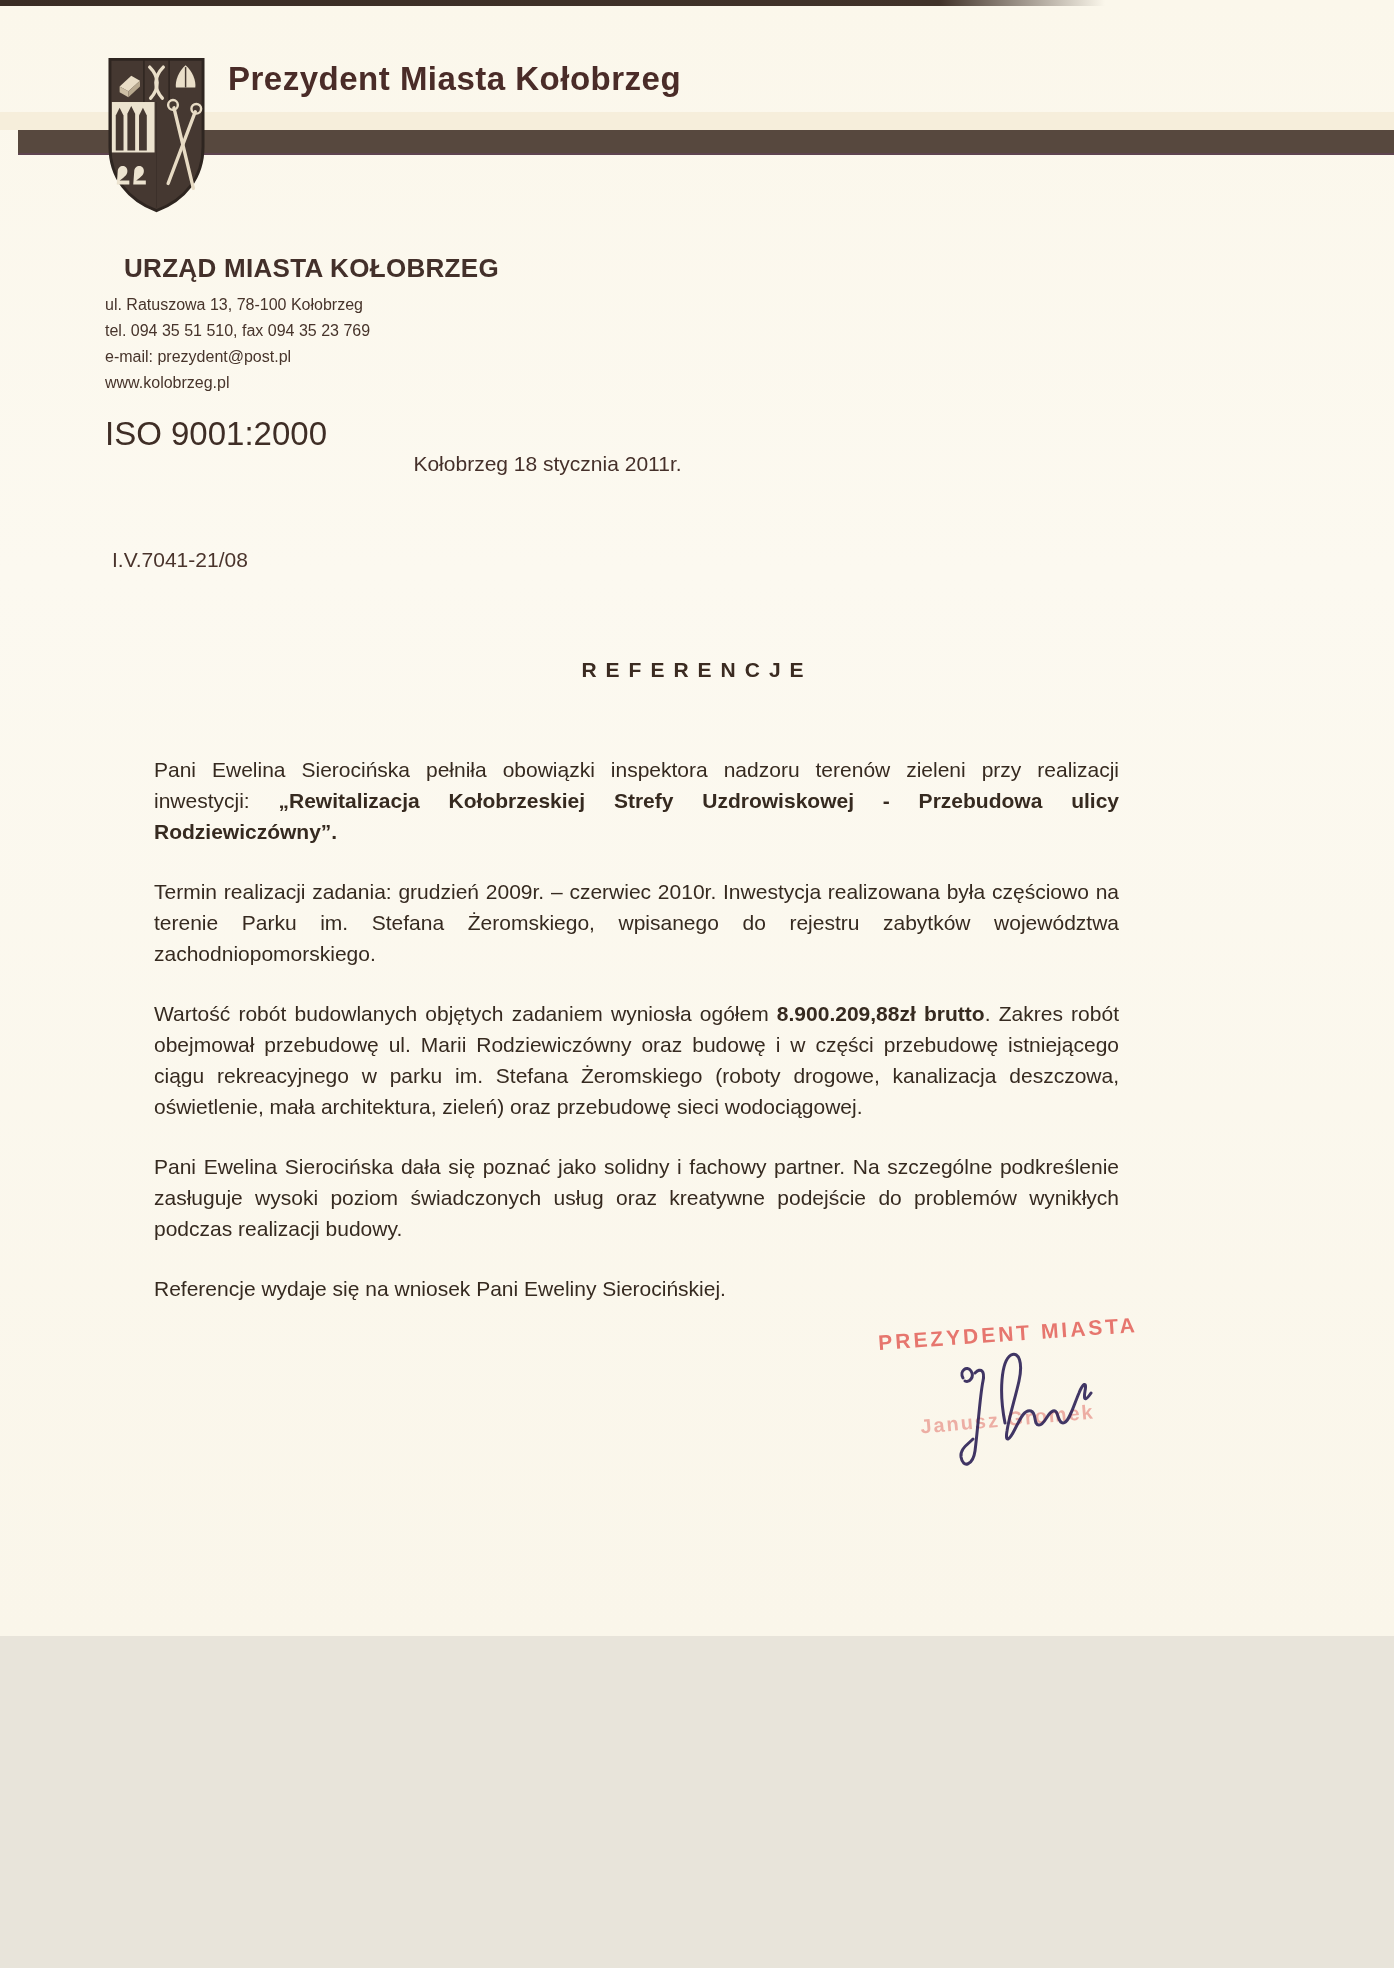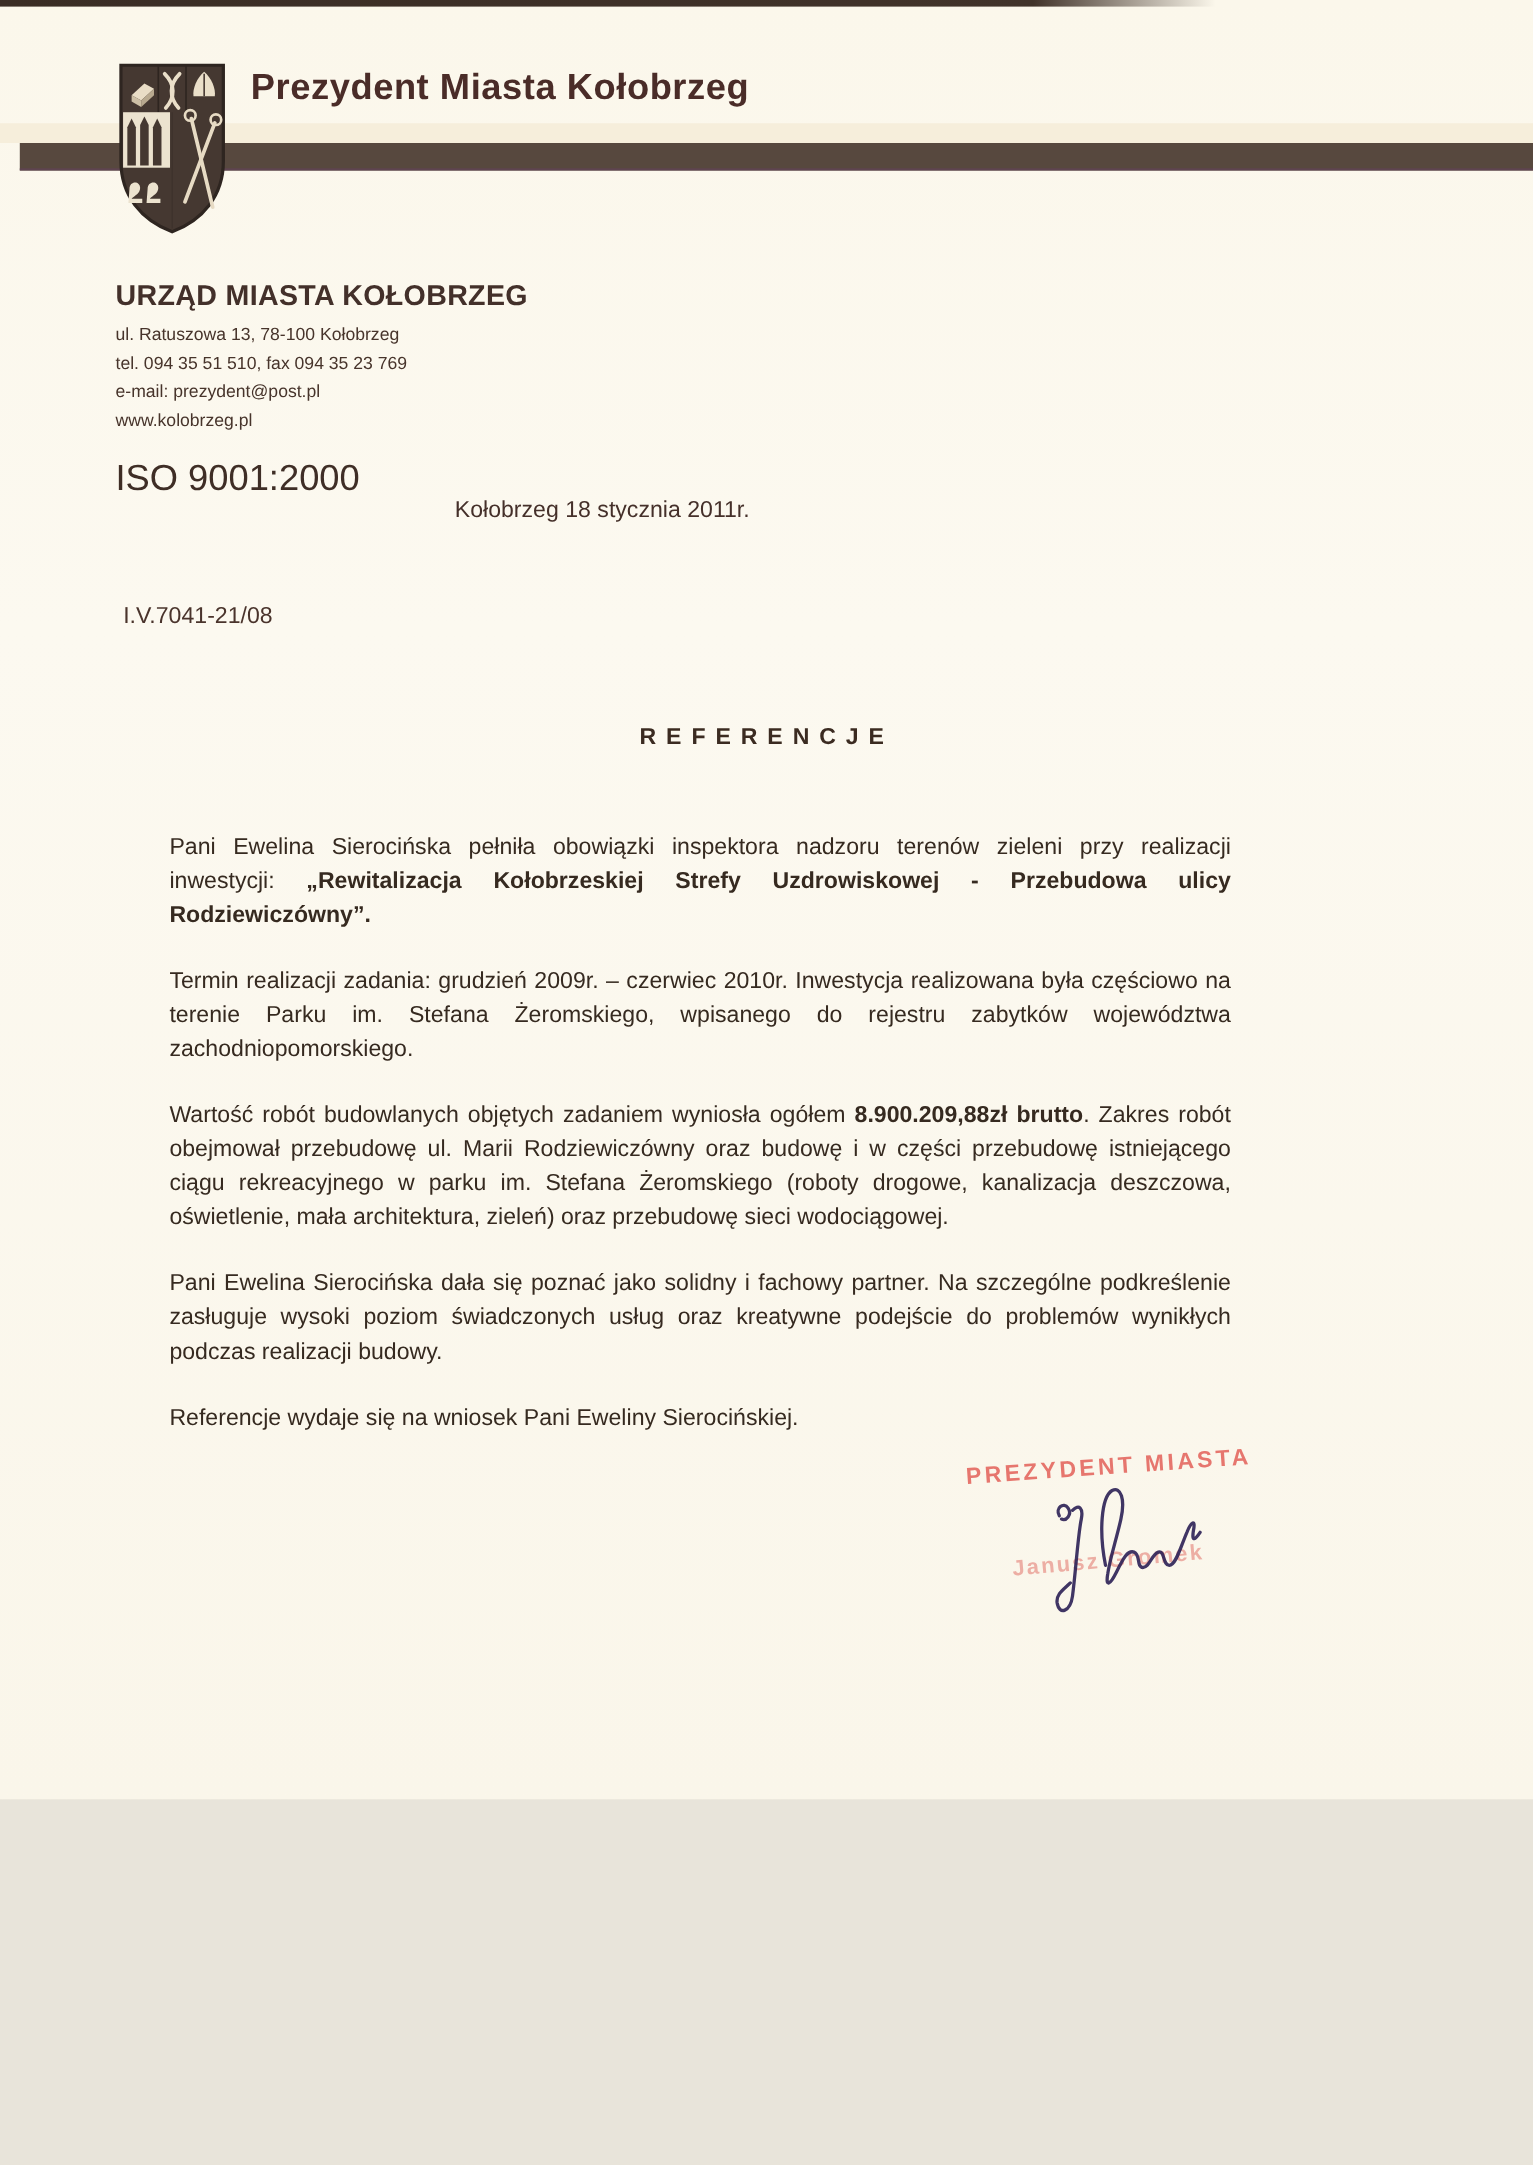--- a/index.html
+++ b/index.html
@@ -21,21 +21,21 @@
   
   .header-cream-strip { position:absolute; top:112px; left:0; width:100%; height:18px; background:#f6eedb; }
   .header-bar { position:absolute; top:130px; left:18px; right:0; height:25px;
     background:#57483e; border-bottom:2px solid #5e4450; }
   .coat-of-arms { position:absolute; top:55px; left:108px; width:97px; height:160px; z-index:3; }
   .header-title { position:absolute; top:60px; left:228px; font-size:33px; font-weight:bold;
     letter-spacing:0.5px; color:#4a2c28; white-space:nowrap; z-index:2; }
 
   
   .contact { position:absolute; top:253px; left:105px; }
-  .contact-name { font-size:26px; font-weight:bold; color:#43302a; letter-spacing:0.3px; margin-bottom:8px; }
+  .contact-name { font-size:26px; font-weight:bold; color:#43302a; letter-spacing:0.3px; margin-bottom:8px;margin-left:19px; }
   .contact-line { font-size:16px; line-height:26px; color:#47342b; }
 
   .iso { position:absolute; top:415px; left:105px; font-size:33px; font-weight:normal; color:#3f2e26; }
 
   .date-line { position:absolute; top:452px; left:0; width:1095px; text-align:center;
     font-size:21px; color:#45302a; }
 
   .ref-number { position:absolute; top:548px; left:112px; font-size:21px; color:#4a342c; }
 
   .doc-title { position:absolute; top:634px; left:0; width:1394px; text-align:center;

